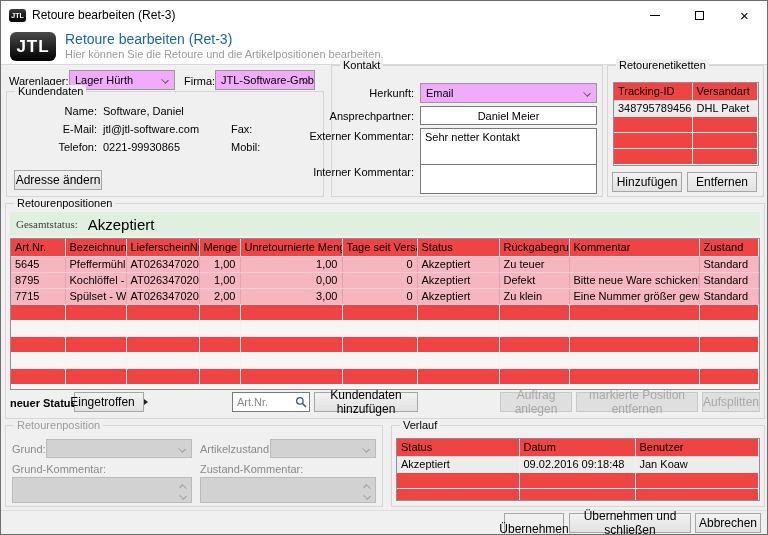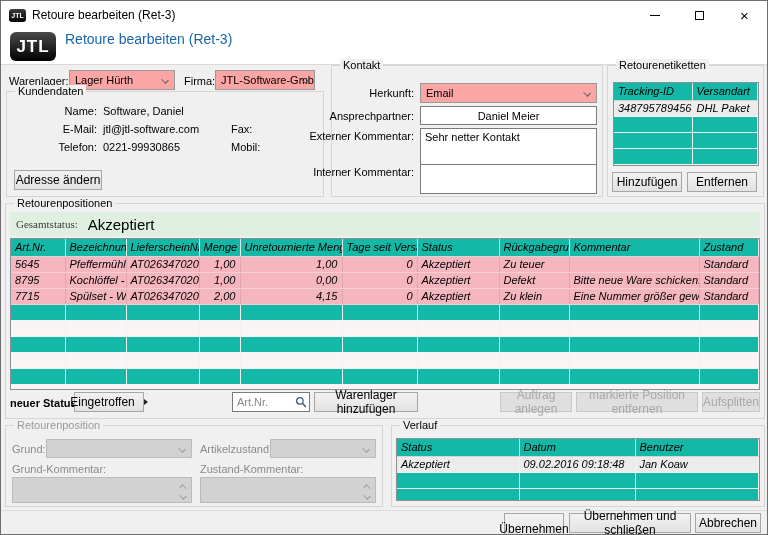--- a/index.html
+++ b/index.html
@@ -33,21 +33,21 @@
 
   
   .group { position:absolute; border:1px solid #d5d5d5; }
   .glabel { position:absolute; top:-7px; left:8px; background:#f0f0f0; padding:0 3px; line-height:12px; }
   .glabel.dis { color:#9b9b9b; }
 
   
   .lbl { position:absolute; line-height:13px; white-space:nowrap; }
   .lbl.r { text-align:right; }
   .lbl.dis { color:#8a8a8a; }
-  .combo { position:absolute; background:#fca5a5; border:1px solid #999; padding:3px 18px 0 5px;
+  .combo { position:absolute; background:#f0abfc; border:1px solid #999; padding:3px 18px 0 5px;
            white-space:nowrap; overflow:hidden; cursor:default; }
   .combo .chev { position:absolute; right:6px; top:6px; width:6px; height:6px;
                  border-right:1px solid #555; border-bottom:1px solid #555; transform:rotate(45deg) scale(1,.8); }
   .combo.dis { background:#d2d2d2; border-color:#bbb; }
   .combo.dis .chev { border-color:#9a9a9a; }
   .tbox { position:absolute; background:#fff; border:1px solid #7a7a7a; font-family:inherit;
           font-size:11px; padding:2px 4px; resize:none; overflow:hidden; }
   .tbox:disabled, .tbox.dis { background:#d2d2d2; border-color:#bbb; }
   input.tbox::placeholder { color:#8a8a8a; }
   .spin { position:absolute; width:6px; height:6px; border-right:1px solid #9a9a9a; border-bottom:1px solid #9a9a9a; }
@@ -56,21 +56,21 @@
 
   .btn { position:absolute; background:linear-gradient(#f2f2f2,#e2e2e2); border:1px solid #a6a6a6;
          font-family:Liberation Sans, sans-serif; font-size:12px; padding:0; cursor:default; display:flex;
          align-items:center; justify-content:center; }
   .btn.dis { background:#dfdfdf; border-color:#c8c8c8; color:#a8a8a8; }
   .menu-arrow { width:0; height:0; border-left:4px solid #222; border-top:3px solid transparent;
                 border-bottom:3px solid transparent; margin-left:9px; }
 
   
   .tblwrap { position:absolute; background:#fff; border:1px solid #8a8f98; overflow:hidden; }
-  table { border-collapse:collapse; table-layout:fixed; width:100%; font-size:11px; background:#14b8a6;font-style:italic; }
+  table { border-collapse:collapse; table-layout:fixed; width:100%; font-size:11px; background:#ef4444; }
   th { text-align:left; font-weight:normal; padding:0 4px; height:17px;
        border-right:1px solid #e5e5e5; border-bottom:1px solid #d5d5d5; white-space:nowrap; overflow:hidden; }
   td { padding:0 4px; height:16px; border-right:1px solid #f1f1f1; border-bottom:1px solid #f4f4f4;
        white-space:nowrap; overflow:hidden; }
   .tbl-pos tbody tr.r td { background:var(--pink); border-right-color:#dfa6b0; border-bottom-color:#f6cfd6; }
   .tbl-pos tbody tr.f:nth-child(odd) td { background:#fbf4f5; }
   .tbl-sel tbody tr.r0 td { background:var(--sel); }
 
   
   .statusbar { position:absolute; background:var(--green); display:flex; align-items:center; }
@@ -108,20 +108,21 @@
         </div>
       <div class="tb-btn">
           <span class="ico-close">×</span>
         </div>
     </div>
   </div>
 
   <div class="header">
     <div class="logo">JTL</div>
     <div class="hdr-title">Retoure bearbeiten (Ret-3)</div>
+    <div class="hdr-sub">Hier können Sie die Retoure und die Artikelpositionen bearbeiten.</div>
   </div>
 
   <span class="lbl" style="left:8px;top:74px">Warenlager:</span>
   <div class="combo" style="left:68px;top:69px;width:106px;height:20px">
     <span>Lager Hürth</span><span class="chev"></span>
   </div>
   <span class="lbl" style="left:183px;top:74px">Firma:</span>
   <div class="combo" style="left:214px;top:69px;width:100px;height:20px">
     <span>JTL-Software-GmbH</span><span class="chev"></span>
   </div>
@@ -260,21 +261,21 @@
               <td>Akzeptiert</td>
               <td>Defekt</td>
               <td>Bitte neue Ware schicken!</td>
               <td>Standard</td>
             </tr>
             <tr class="r">
               <td>7715</td>
               <td>Spülset - Win...</td>
               <td>AT026347020...</td>
               <td style="text-align: right;">2,00</td>
-              <td style="text-align: right;">4,15</td>
+              <td style="text-align: right;">3,00</td>
               <td style="text-align: right;">0</td>
               <td>Akzeptiert</td>
               <td>Zu klein</td>
               <td>Eine Nummer größer gewünscht.</td>
               <td>Standard</td>
             </tr>
             <tr class="f">
               <td>&nbsp;</td>
               <td>&nbsp;</td>
               <td>&nbsp;</td>
@@ -356,21 +357,21 @@
         <span class="menu-arrow"></span>
     </button>
 
     <div class="search-wrap" style="left:226px;top:188px;width:78px;height:20px">
       <input class="tbox" style="position: static;" placeholder="Art.Nr.">
       <svg width="12" height="12" viewBox="0 0 16 16">
         <circle cx="6.5" cy="6.5" r="4.3" fill="none" stroke="#3a5a78" stroke-width="1.7"></circle>
         <line x1="10" y1="10" x2="14.5" y2="14.5" stroke="#3a5a78" stroke-width="1.9"></line>
       </svg>
     </div>
-    <button class="btn" style="left:308px;top:188px;width:104px;height:20px">Warenlager hinzufügen</button>
+    <button class="btn" style="left:308px;top:188px;width:104px;height:20px">Kundendaten hinzufügen</button>
 
     <button class="btn dis" style="left:494px;top:188px;width:72px;height:20px">Auftrag anlegen</button>
     <button class="btn dis" style="left:570px;top:188px;width:122px;height:20px">markierte Position entfernen</button>
     <button class="btn dis" style="left:696px;top:188px;width:58px;height:20px">Aufsplitten</button>
   </div>
 
   <div class="group" style="left:4px;top:424px;width:378px;height:82px">
     <span class="glabel dis">Retourenposition</span>
     <span class="lbl dis" style="left:6px;top:17px">Grund:</span>
     <div class="combo dis" style="left:40px;top:13px;width:146px;height:19px">

